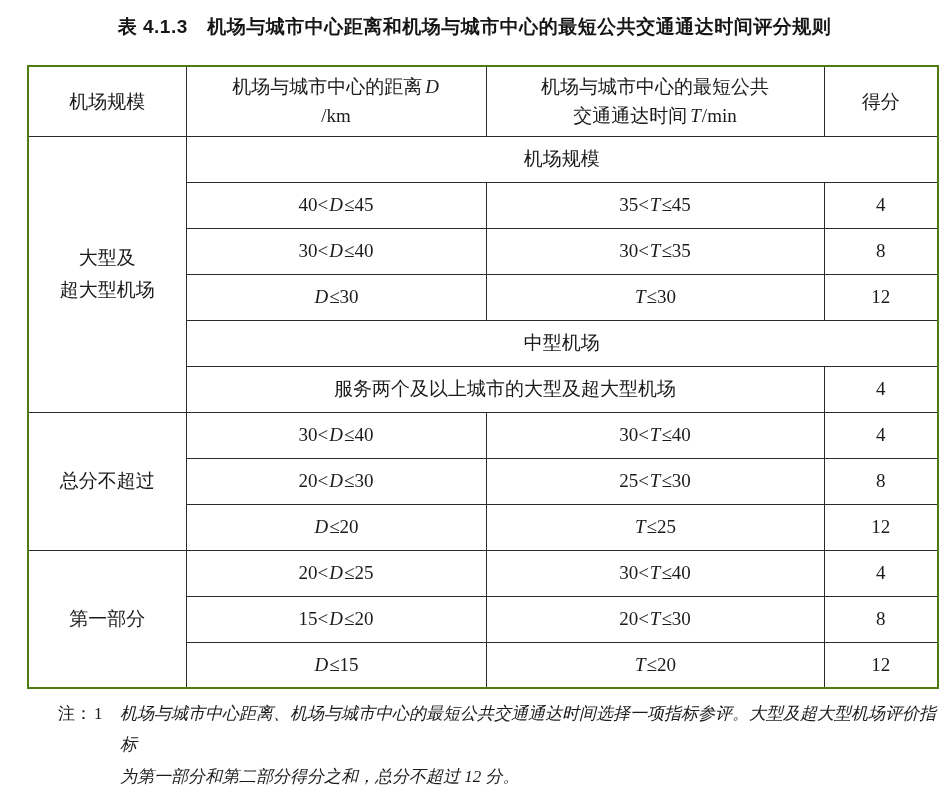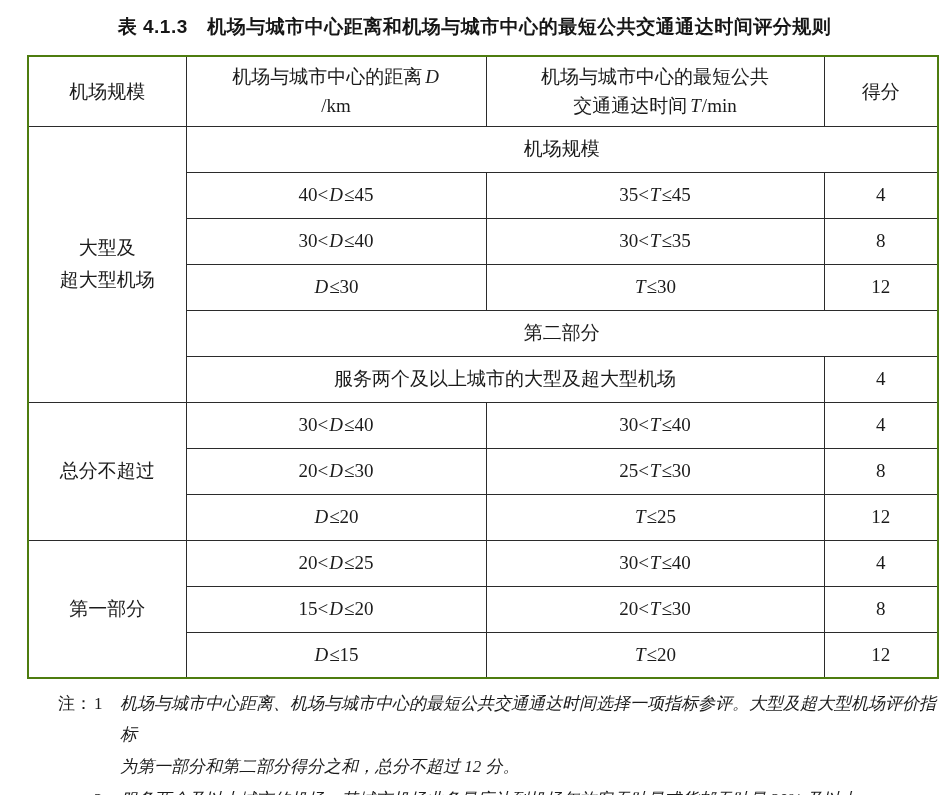--- a/index.html
+++ b/index.html
@@ -7,21 +7,21 @@
     position:relative;
     width:949px; height:795px;
     background:#ffffff;
     color:#1b1b1b;
     font-family:"Liberation Serif","DejaVu Serif",serif;
     overflow:hidden;
     box-sizing:border-box;
   }
   .doc-title {
     box-sizing:border-box;
-    height:55px;
+    height:65px;
     padding-top:14px;
     text-align:center;
     font-family:"Liberation Sans","DejaVu Sans",sans-serif;
     font-weight:bold;
     font-size:19px;
     letter-spacing:0.5px;
     color:#161616;
   }
   table.score-table {
     border-collapse:collapse;
@@ -104,21 +104,21 @@
           <td class="formula">30&lt;<i class="var">D</i>≤40</td>
           <td class="formula">30&lt;<i class="var">T</i>≤35</td>
           <td>8</td>
         </tr>
         <tr>
           <td class="formula"><i class="var">D</i>≤30</td>
           <td class="formula"><i class="var">T</i>≤30</td>
           <td>12</td>
         </tr>
         <tr>
-          <td colspan="3">第二部分</td>
+          <td colspan="3">中型机场</td>
         </tr>
         <tr>
           <td colspan="2">服务两个及以上城市的大型及超大型机场</td>
           <td>4</td>
         </tr>
         <tr>
           <td class="scale-cell" rowspan="3">总分不超过</td>
           <td class="formula">30&lt;<i class="var">D</i>≤40</td>
           <td class="formula">30&lt;<i class="var">T</i>≤40</td>
           <td>4</td>

